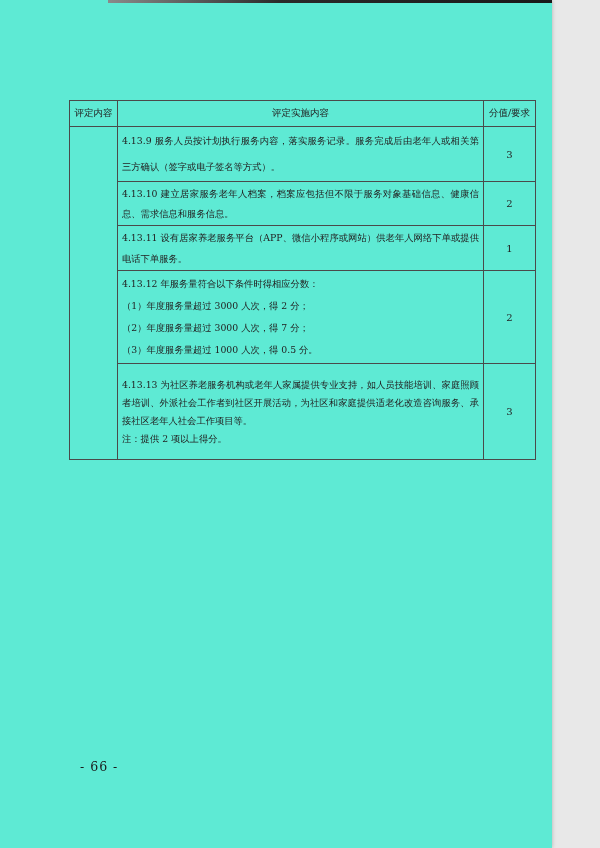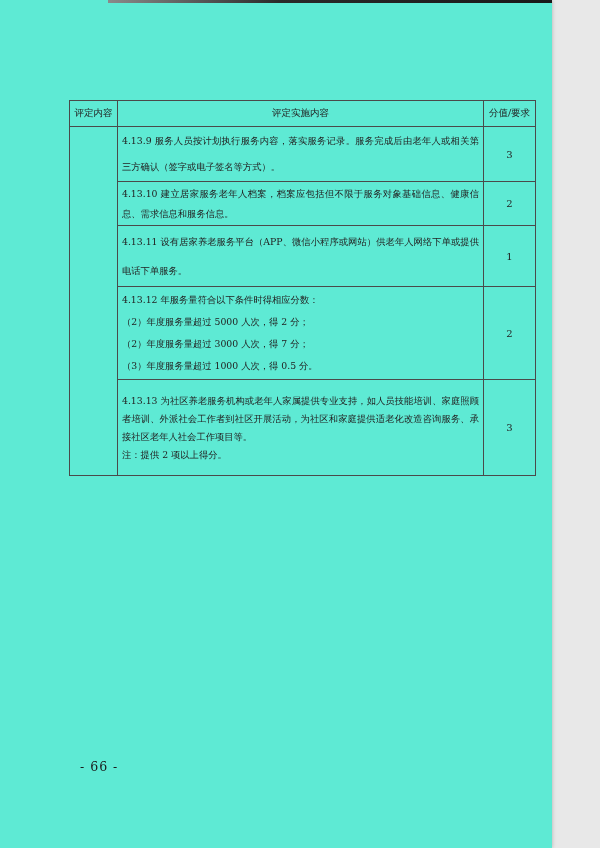--- a/index.html
+++ b/index.html
@@ -38,21 +38,21 @@
   .content-cell{
     padding:1px 4px;
     font-size:9.3px;
     text-align:justify;
     color:#222;
   }
   .content-cell p{margin:0;}
   .score-cell{text-align:center;font-size:10px;color:#222;}
   tr.r1 .content-cell{height:52px;line-height:26px;margin-left:20px;}
   tr.r2 .content-cell{height:41px;line-height:20px;}
-  tr.r3 .content-cell{height:42px;line-height:29px;}
+  tr.r3 .content-cell{height:42px;line-height:21px;}
   tr.r4 .content-cell{height:90px;line-height:22px;margin-top:44px;}
   tr.r5 .content-cell{height:93px;line-height:18px;margin-top:6px;}
   .disclosure{
     position:absolute;left:75px;top:715px;
     font-size:15px;white-space:nowrap;
   }
   .disclosure .label{
     font-weight:bold;
     font-family:"DejaVu Sans","Liberation Sans",sans-serif;
     letter-spacing:1px;color:#111;
@@ -104,21 +104,21 @@
       </tr>
       <tr class="row r3">
         <td class="content-cell">
           <p>4.13.11 设有居家养老服务平台（APP、微信小程序或网站）供老年人网络下单或提供电话下单服务。</p>
         </td>
         <td class="score-cell">1</td>
       </tr>
       <tr class="row r4">
         <td class="content-cell">
           <p>4.13.12 年服务量符合以下条件时得相应分数：</p>
-          <p>（2）年度服务量超过 5000 人次，得 2 分；</p>
+          <p>（1）年度服务量超过 3000 人次，得 2 分；</p>
           <p>（2）年度服务量超过 3000 人次，得 7 分；</p>
           <p>（3）年度服务量超过 1000 人次，得 0.5 分。</p>
         </td>
         <td class="score-cell">2</td>
       </tr>
       <tr class="row r5">
         <td class="content-cell">
           <p>4.13.13 为社区养老服务机构或老年人家属提供专业支持，如人员技能培训、家庭照顾者培训、外派社会工作者到社区开展活动，为社区和家庭提供适老化改造咨询服务、承接社区老年人社会工作项目等。</p>
           <p>注：提供 2 项以上得分。</p>
         </td>

